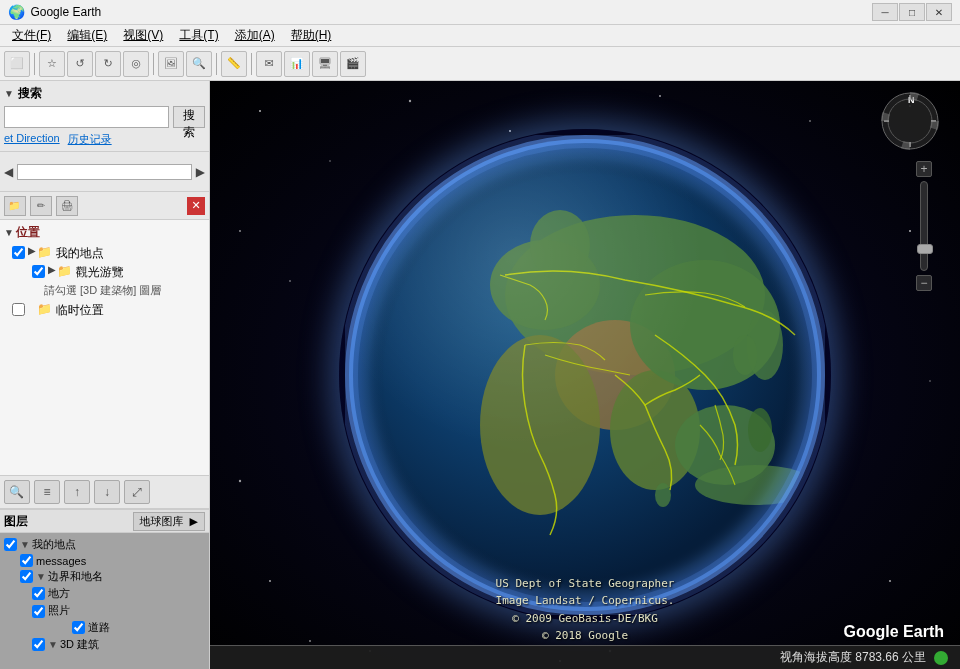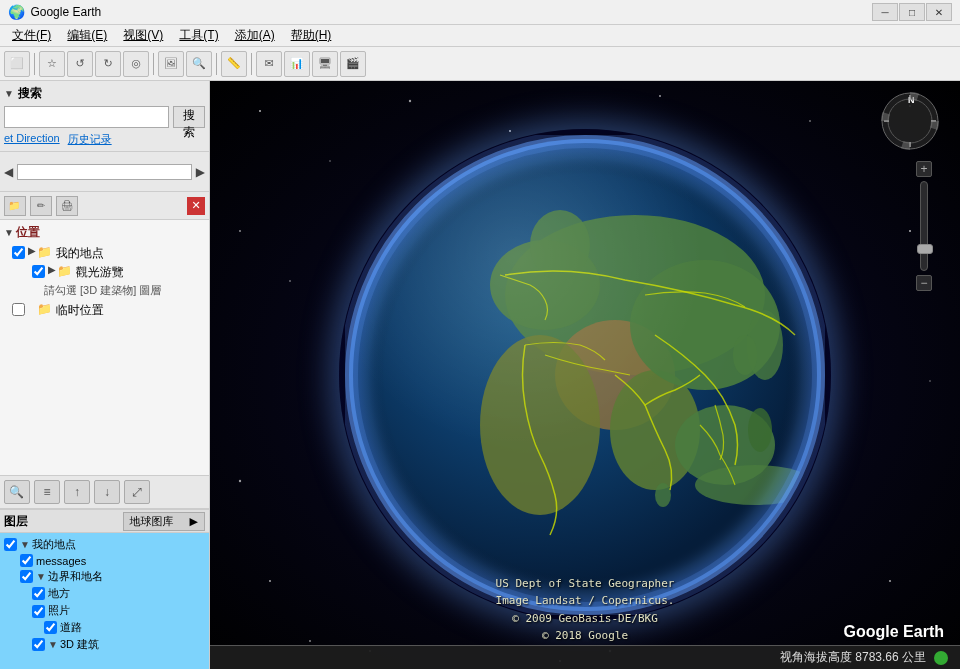--- a/index.html
+++ b/index.html
@@ -252,21 +252,21 @@
       align-items: center;
       justify-content: center;
       font-size: 12px;
       color: #555;
       border-radius: 2px;
     }
 
     
     #layers-section {
       height: 160px;
-      background: #7dd3fc;
+      background: #a3a3a3;
       display: flex;
       flex-direction: column;
     }
     #layers-header {
       height: 24px;
       background: #e0e0e0;
       border-top: 1px solid #ccc;
       border-bottom: 1px solid #ccc;
       display: flex;
       align-items: center;
@@ -274,21 +274,21 @@
     }
     #layers-header .label { font-size: 12px; font-weight: bold; flex: 1; }
     #layers-header .map-btn {
       font-size: 11px;
       cursor: pointer;
       background: #d0d0d0;
       border: 1px solid #aaa;
       padding: 1px 6px;
       display: flex;
       align-items: center;
-      gap: 16px;
+      gap: 6px;
     }
     #layers-content {
       flex: 1;
       overflow-y: auto;
       padding: 4px;
     }
     .layer-item {
       display: flex;
       align-items: center;
       margin-bottom: 2px;
@@ -587,21 +587,21 @@
           <span>边界和地名</span>
         </div>
         <div class="layer-item" style="margin-left:28px;">
           <input type="checkbox" class="cb" checked="" style="">
           <span>地方</span>
         </div>
         <div class="layer-item" style="margin-left:28px;align-items:flex-end;">
           <input type="checkbox" class="cb" checked="" style="">
           <span>照片</span>
         </div>
-        <div class="layer-item" style="padding-left:40px;">
+        <div class="layer-item" style="margin-left:28px;padding-left:40px;">
           <input type="checkbox" class="cb" checked="" style="">
           <span>道路</span>
         </div>
         <div class="layer-item" style="margin-left:28px;">
           <input type="checkbox" class="cb" checked="" style="">
           <span class="expand">▼</span>
           <span>3D 建筑</span>
         </div>
       </div>
     </div>

